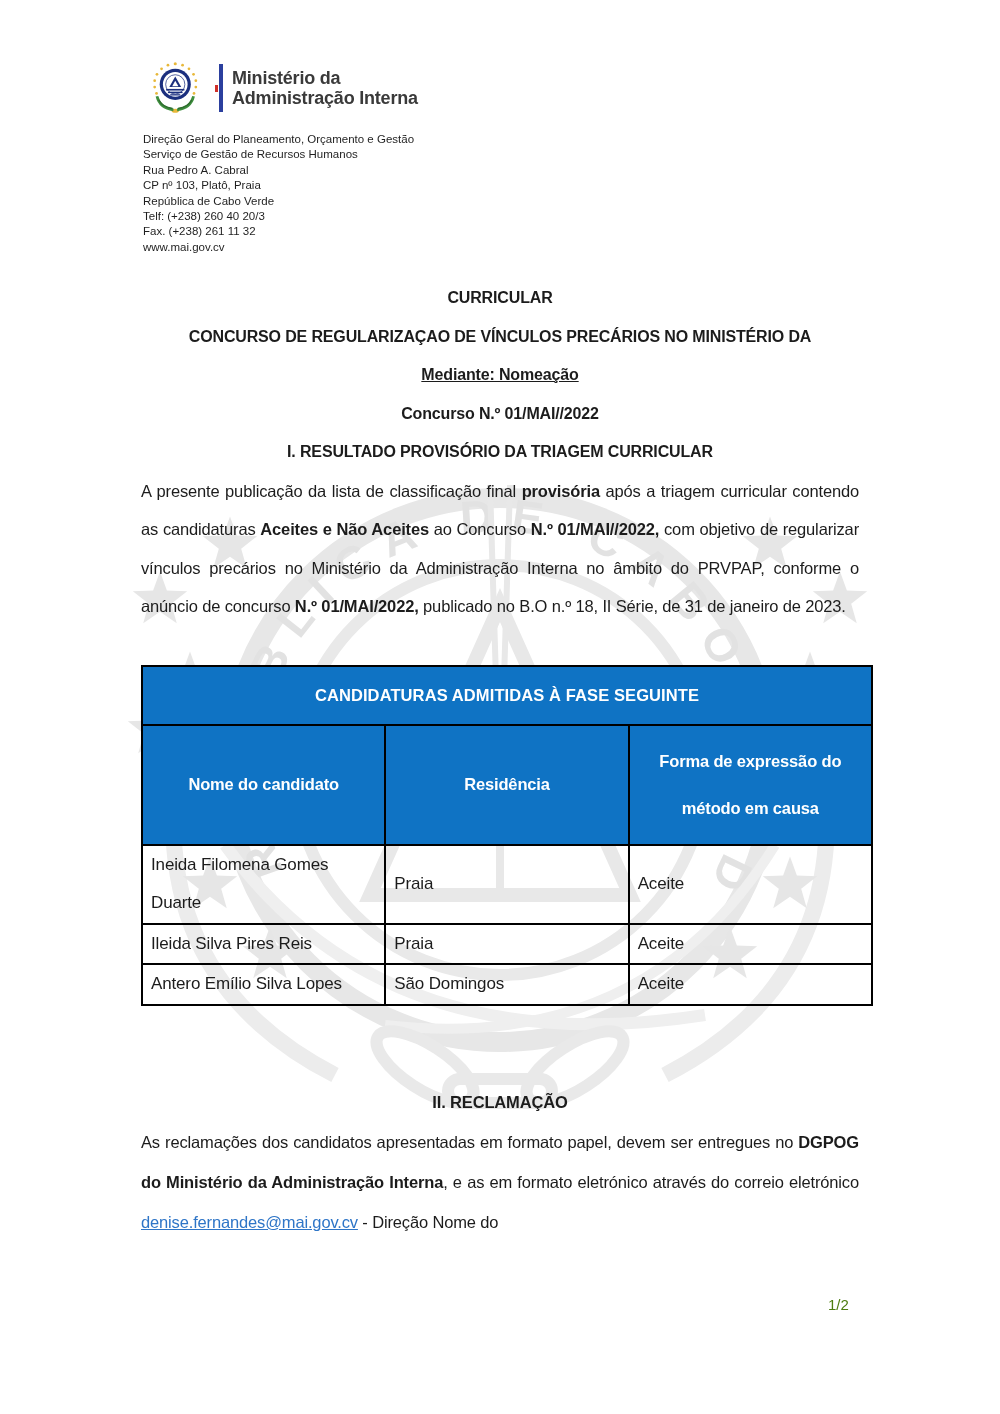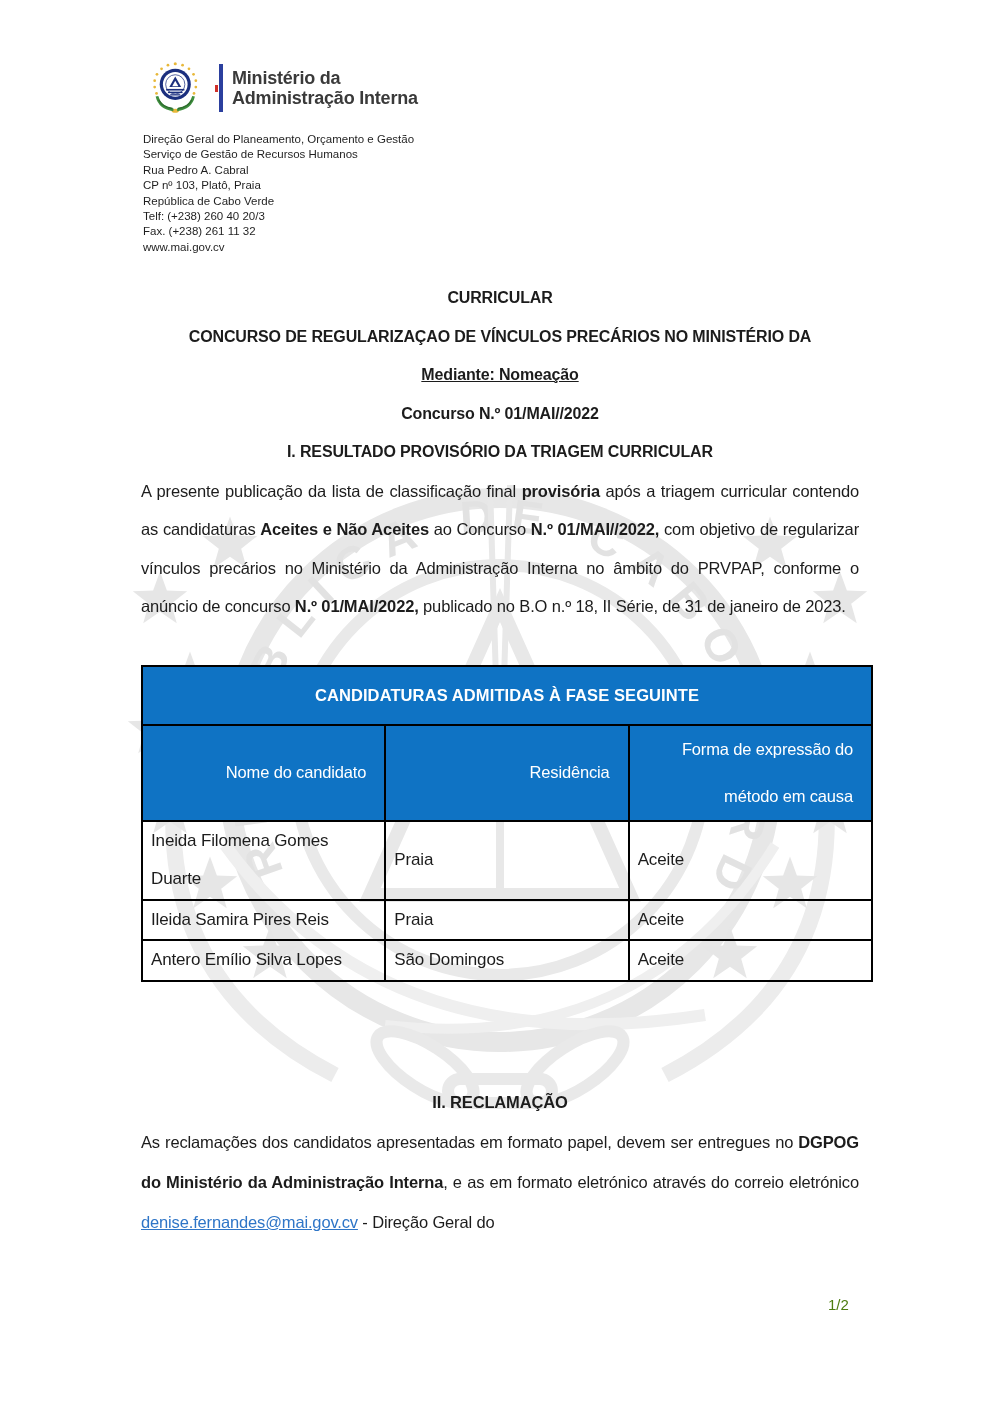--- a/index.html
+++ b/index.html
@@ -24,22 +24,22 @@
   .intro{margin:0;text-align:justify;}
   
   .tbl-wrap{margin-top:39px;}
   table.cand{border-collapse:collapse;width:732px;table-layout:fixed;}
   table.cand th,table.cand td{border:2px solid #000;}
   .cap-row th{
     background:var(--table-header-bg,#0f73c4);color:#fff;font-weight:bold;font-size:16.5px;
     height:55px;text-align:center;letter-spacing:0.1px;
   }
   .hdr-row th{
-    background:var(--table-header-bg,#0f73c4);color:#fff;font-weight:normal;font-size:16.5px;
-    height:93px;text-align:right;vertical-align:middle;line-height:47px;padding:0 18px;
+    background:var(--table-header-bg,#0f73c4);color:#fff;font-weight:bold;font-size:16.5px;
+    height:93px;text-align:center;vertical-align:middle;line-height:47px;padding:12px 18px;
   }
   .col1{width:288px;}
   .col3{width:263px;}
   table.cand td{height:34px;font-size:17px;background:transparent;padding:0 8px;}
   td.name{text-align:left;}
   td.mid,td.res{text-align:left;}
   
   .section2{position:absolute;left:141px;top:1082px;width:718px;z-index:1;font-size:16.5px;line-height:40px;letter-spacing:-0.15px;}
   .s2-head{text-align:center;font-weight:bold;}
   .s2-para{margin:0;text-align:justify;}
@@ -167,34 +167,34 @@
           <th class="col1">Nome do candidato</th>
           <th class="col2">Residência</th>
           <th class="col3">Forma de expressão do método em causa</th>
         </tr>
         <tr>
           <td class="name">Ineida Filomena Gomes Duarte</td>
           <td class="res">Praia</td>
           <td class="mid">Aceite</td>
         </tr>
         <tr>
-          <td class="name">Ileida Samira Pires Reis</td>
+          <td class="name">Ileida Silva Pires Reis</td>
           <td class="res">Praia</td>
           <td class="mid">Aceite</td>
         </tr>
         <tr>
           <td class="name">Antero Emílio Silva Lopes</td>
           <td class="res">São Domingos</td>
           <td class="mid">Aceite</td>
         </tr>
       </tbody>
         </table>
     </div>
   </div>
 
   <div class="section2 layer">
     <div class="s2-head">II. RECLAMAÇÃO</div>
-    <p class="s2-para"><span>As reclamações dos candidatos apresentadas em formato papel, devem ser entregues no </span><b>DGPOG do Ministério da Administração Interna</b><span>, e as em formato eletrónico através do correio eletrónico </span><a class="email" href="#">denise.fernandes@mai.gov.cv</a><span> - Direção Geral do</span></p>
+    <p class="s2-para"><span>As reclamações dos candidatos apresentadas em formato papel, devem ser entregues no </span><b>DGPOG do Ministério da Administração Interna</b><span>, e as em formato eletrónico através do correio eletrónico </span><a class="email" href="#">denise.fernandes@mai.gov.cv</a><span> - Direção Nome do</span></p>
   </div>
 
   <div class="pagenum">1/2</div>
 
 </div>
 
 </body></html>

